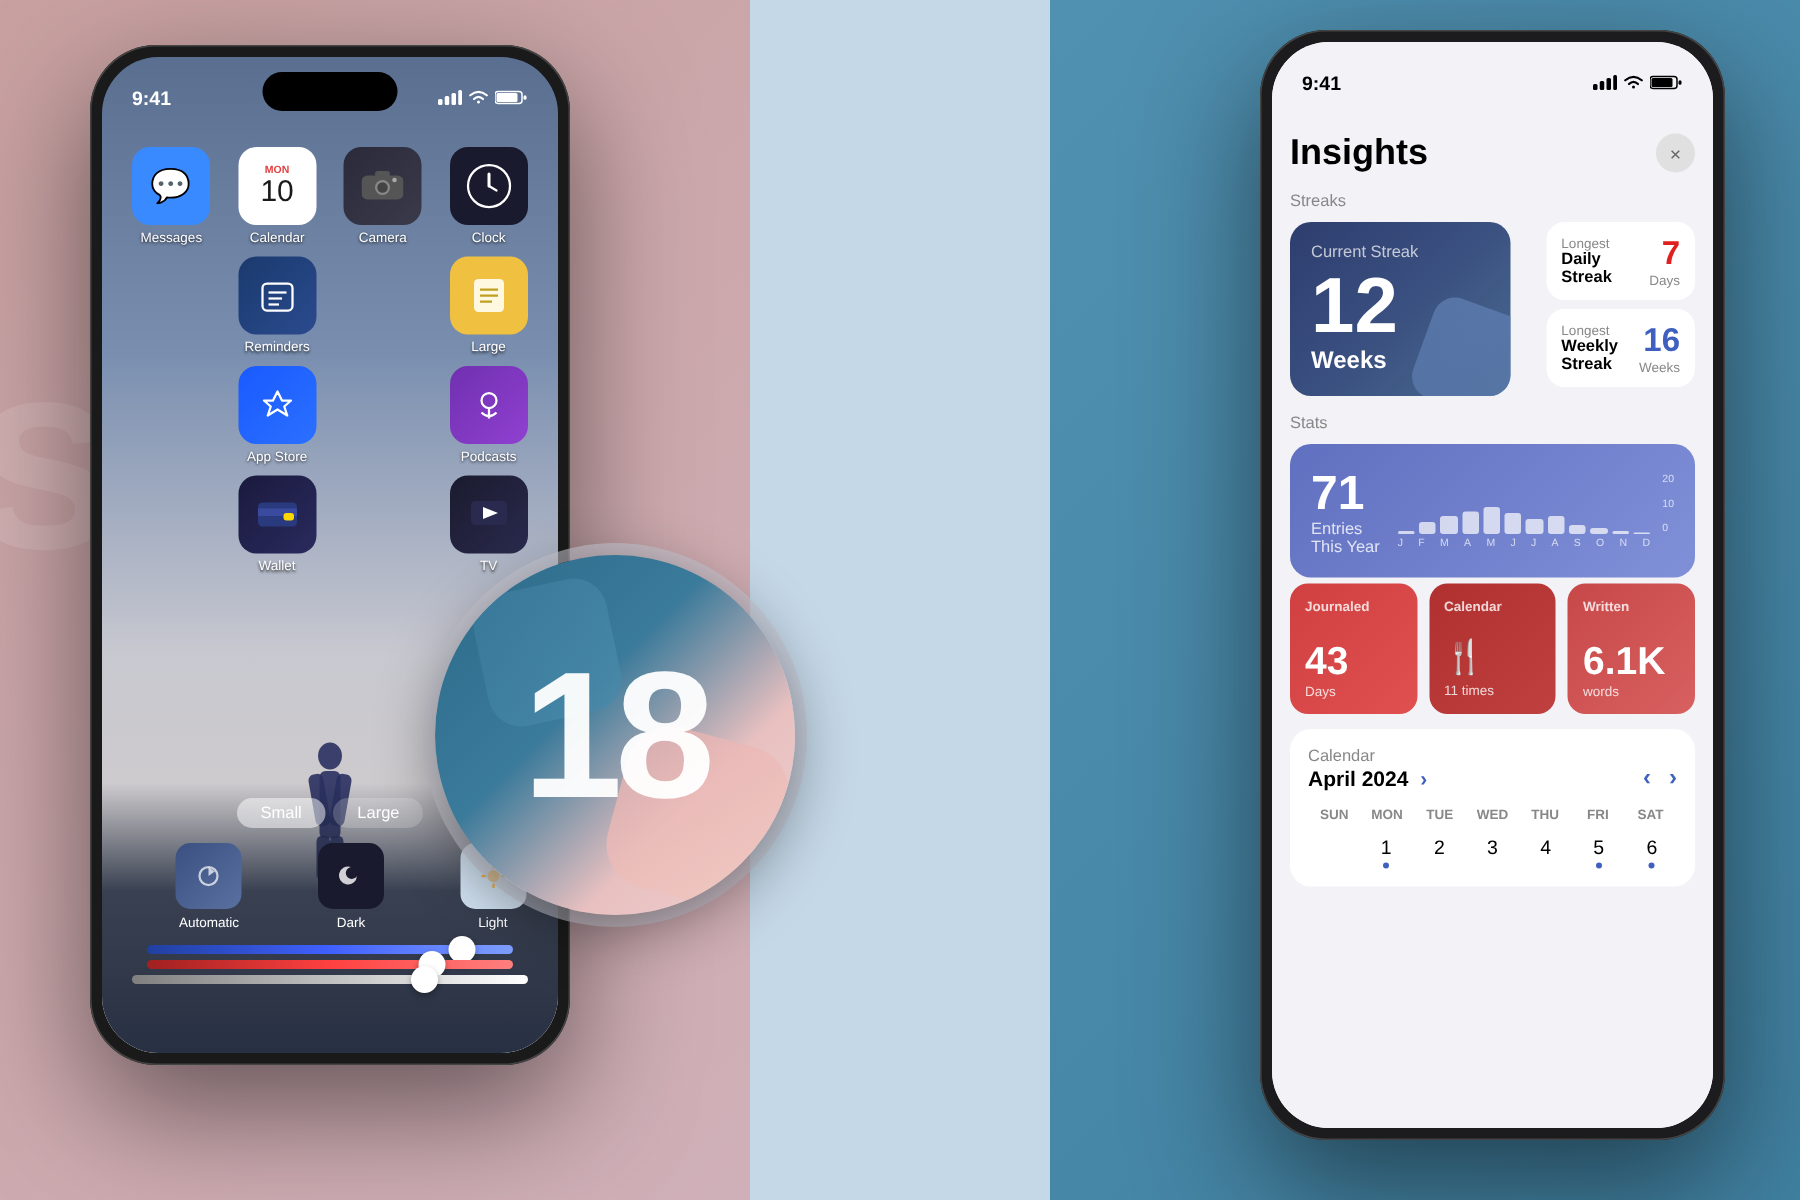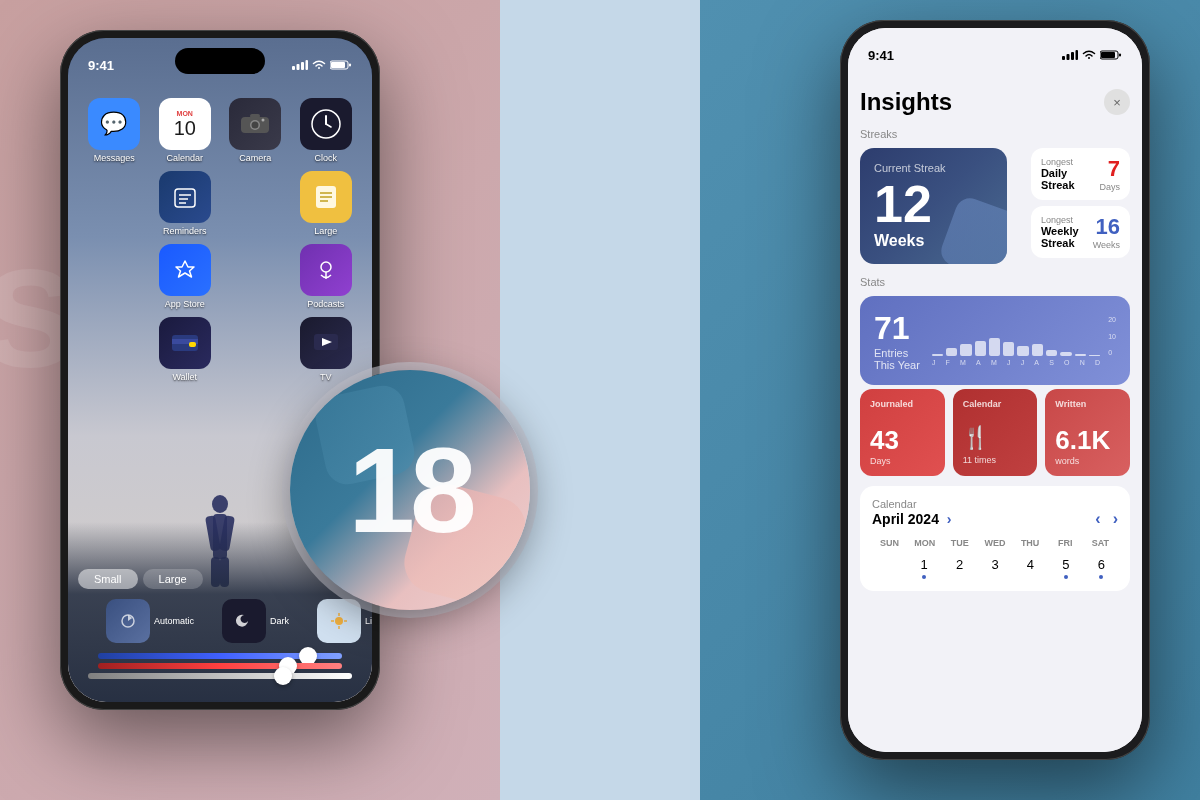--- a/index.html
+++ b/index.html
@@ -115,23 +115,23 @@
       position: absolute;
       bottom: 0;
       left: 0; right: 0;
       height: 180px;
       background: linear-gradient(0deg, rgba(30,40,60,0.95) 0%, rgba(30,40,60,0.85) 60%, transparent 100%);
       padding: 10px;
     }
 
     .size-toggle {
       display: flex;
+      justify-content: center;
       gap: 5px;
       margin-bottom: 10px;
-      margin-top: 37px;
     }
 
     .toggle-btn {
       background: rgba(255,255,255,0.2);
       color: white;
       border: none;
       border-radius: 15px;
       padding: 4px 16px;
       font-size: 11px;
       font-weight: 500;
@@ -142,21 +142,21 @@
     }
 
     .color-mode-row {
       display: flex;
       justify-content: space-around;
       margin-bottom: 10px;
     }
 
     .color-mode-item {
       display: flex;
-      flex-direction: row;
+      flex-direction: column;
       align-items: center;
       gap: 4px;
       padding-left: 28px;
     }
 
     .color-mode-swatch {
       width: 44px;
       height: 44px;
       border-radius: 10px;
       display: flex;

